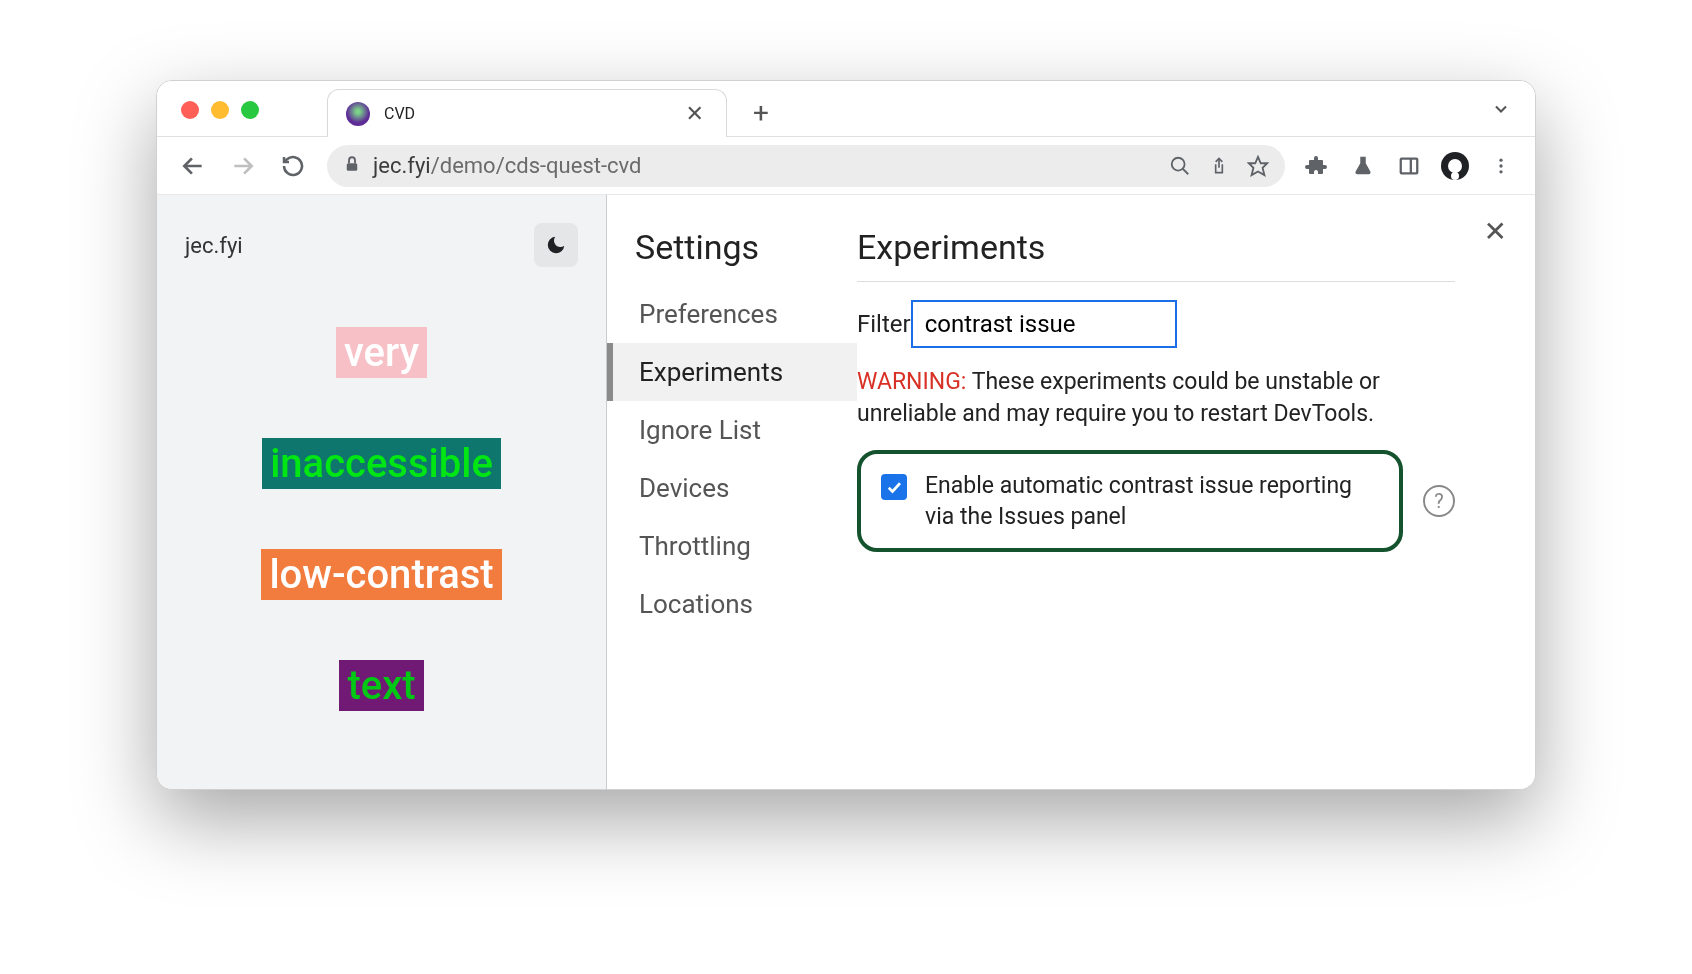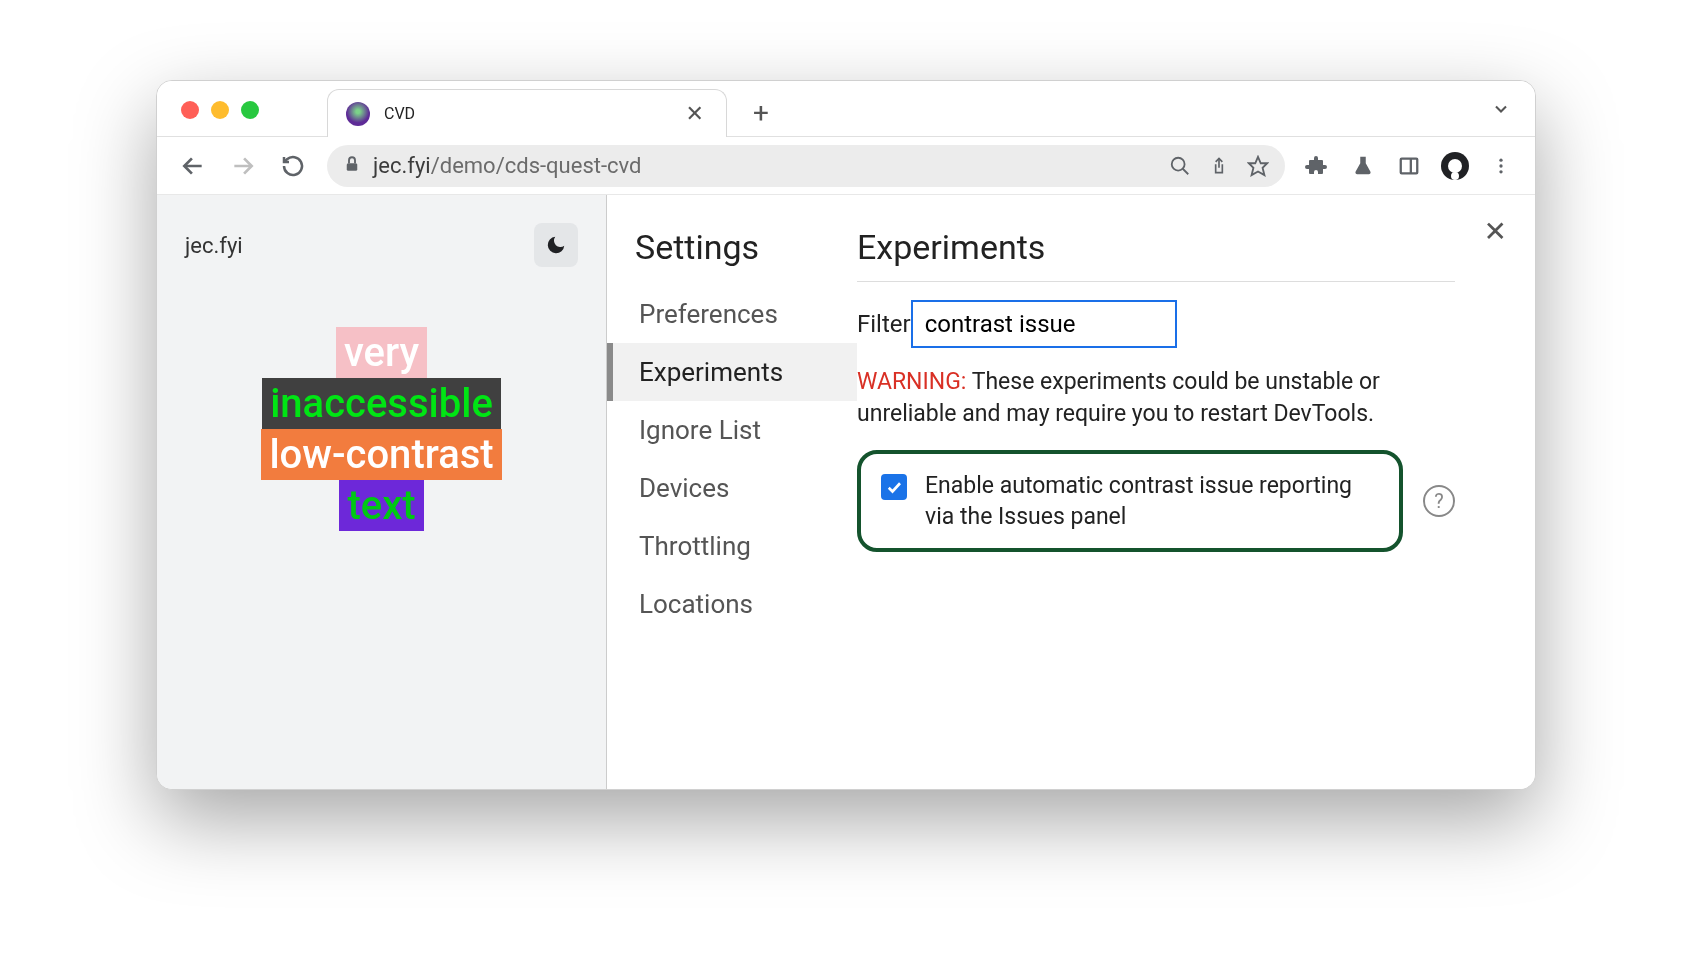--- a/index.html
+++ b/index.html
@@ -120,26 +120,26 @@
     padding: 28px;
     position: relative;
     overflow: hidden;
   }
   .page-header { display:flex; justify-content:space-between; align-items:center;}
   .page-title { font-size: 22px; color:#333; }
   .theme-toggle {
     width:44px; height:44px; background:#e4e6e8; border-radius:8px;
     display:flex; align-items:center; justify-content:center; font-size:22px; cursor:pointer;
   }
-  .demo-words { margin-top: 60px; display:flex; flex-direction:column; align-items:center; }
+  .demo-words { margin-top: 60px; display:flex; flex-direction:column; align-items:center; gap:60px;}
   .word { font-size: 40px; font-weight: 500; padding: 2px 8px; white-space:nowrap;}
   .w1 { background:#f6c0c6; color:#fff; }
-  .w2 { background:#404040; color:#00e514; }
+  .w2 { background:#0f766e; color:#00e514; }
   .w3 { background:#f27c3e; color:#fff; }
-  .w4 { background:#6d28d9; color:#00c814; }
+  .w4 { background:#701a75; color:#00c814; }
   
   .devtools {
     flex: 1;
     background: #fff;
     display: flex;
     position: relative;
   }
   .dt-close {
     position:absolute; top:20px; right:28px; font-size:28px; color:#555; cursor:pointer;
   }

